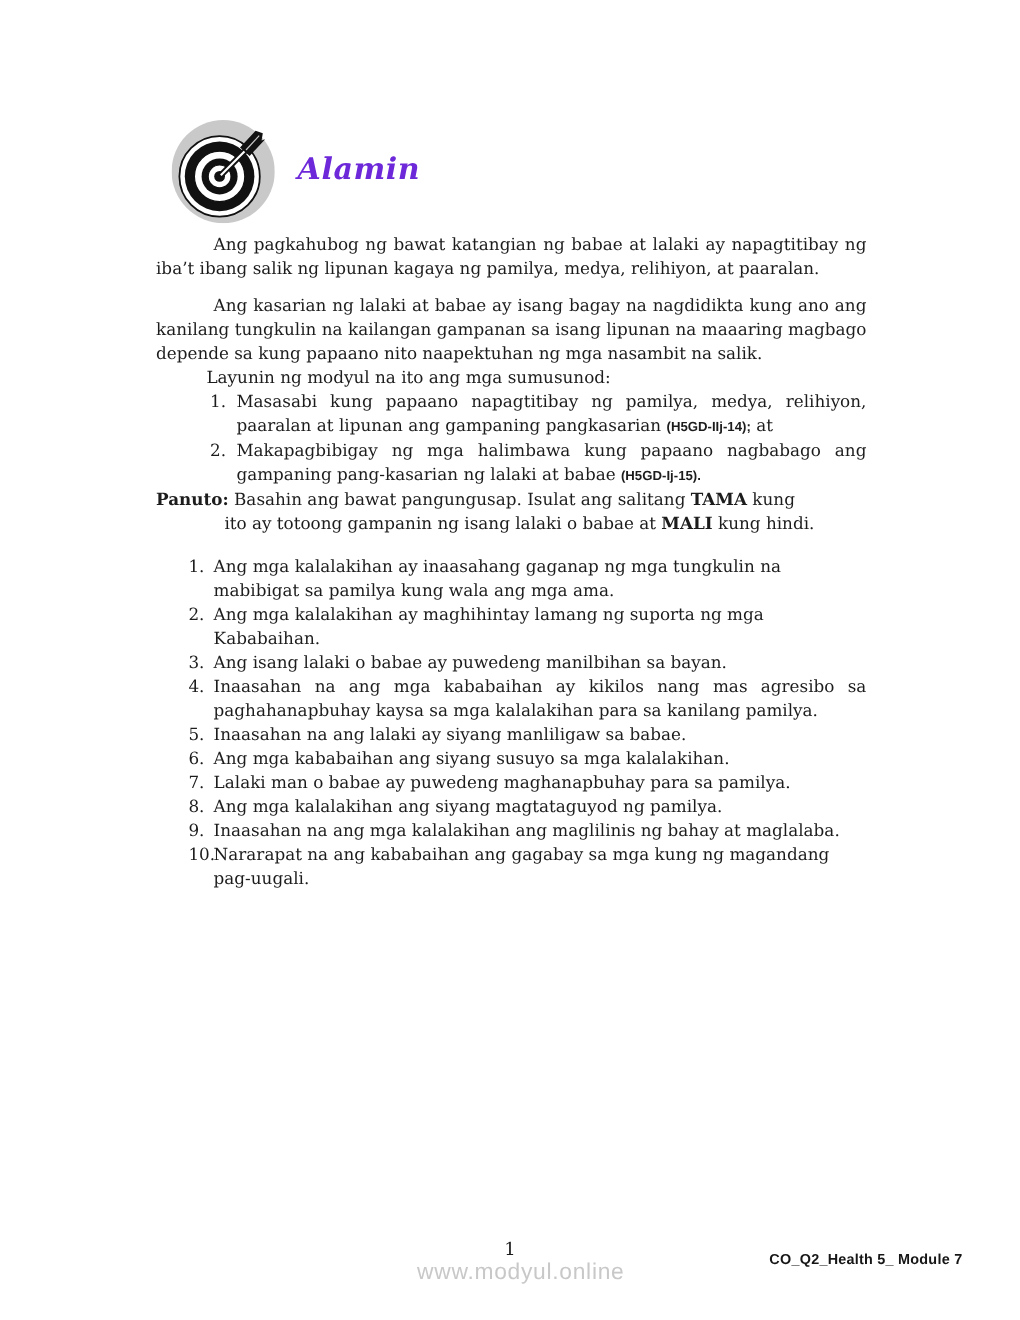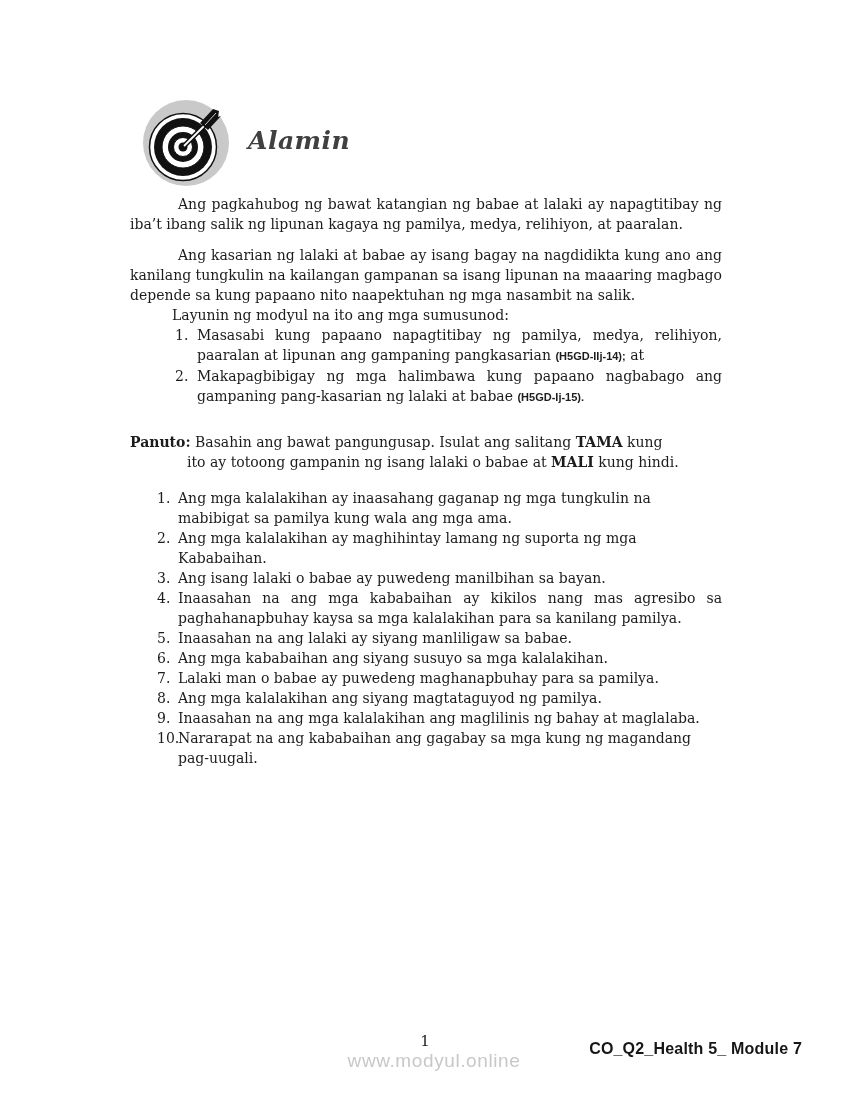--- a/index.html
+++ b/index.html
@@ -23,41 +23,41 @@
   .icon-circle {
     position:absolute; left:13px; top:0;
     width:86px; height:86px; border-radius:50%;
     display:block;
   }
   .icon-circle svg { display:block; }
   .section-title {
     position:absolute; left:118px; top:26px; margin:0;
     font-size:25px; line-height:30px;
     font-weight:bold; font-style:italic;
-    letter-spacing:0.5px; color:#404040;
+    letter-spacing:0.5px; color:#6d28d9;
   }
 
   
   .par { margin:0; text-indent:48px; text-align:justify; }
   .par1 { margin-top:8px; }
   .par2 { margin-top:11px; }
 
   
   .objectives { }
   .obj-intro { margin-left:42px; }
   .obj-list {
     list-style:none; margin:0 0 0 45px; padding:0;
     counter-reset:obj; text-align:justify;
   }
   .obj-list li { counter-increment:obj; padding-left:22px; text-indent:-22px; }
   .obj-list li::before { content:counter(obj) "."; display:inline-block; width:22px; text-indent:0; }
   .code { font-family:Liberation Sans, sans-serif; font-weight:bold; font-size:11px; }
 
   
-  .panuto { margin-top:25px; padding-left:57px; text-indent:-57px; }
+  .panuto { margin-top:0; padding-left:57px; text-indent:-57px; }
 
   
   .trial-list {
     list-style:none; counter-reset:tr;
     margin:16px 0 0 27px; padding:0;
   }
   .trial-list li { counter-increment:tr; padding-left:21px; text-indent:-21px; }
   .trial-list li::before { content:counter(tr) "."; display:inline-block; width:21px; text-indent:0; }
   .trial-list li.justify { text-align:justify; }
 
@@ -68,21 +68,21 @@
   }
   .watermark {
     position:absolute; left:0; right:14px; top:1051px;
     text-align:center;
     font-family:"Liberation Sans", sans-serif;
     font-size:19px; letter-spacing:0.6px; color:#c8c8c8;margin-left:32px;
   }
   .module-ref {
     position:absolute; right:48px; top:1039px;
     font-family:"Liberation Sans", sans-serif;
-    font-weight:bold; font-size:16px; letter-spacing:0.2px; color:#161616;
+    font-weight:bold; font-size:12px; letter-spacing:0.2px; color:#161616;
   }
 </style>
 </head>
 <body>
 
 <div class="page">
 
   <div class="section-header header-alamin">
     <span class="icon-circle">
       <svg width="86" height="86" viewBox="0 0 86 86">

